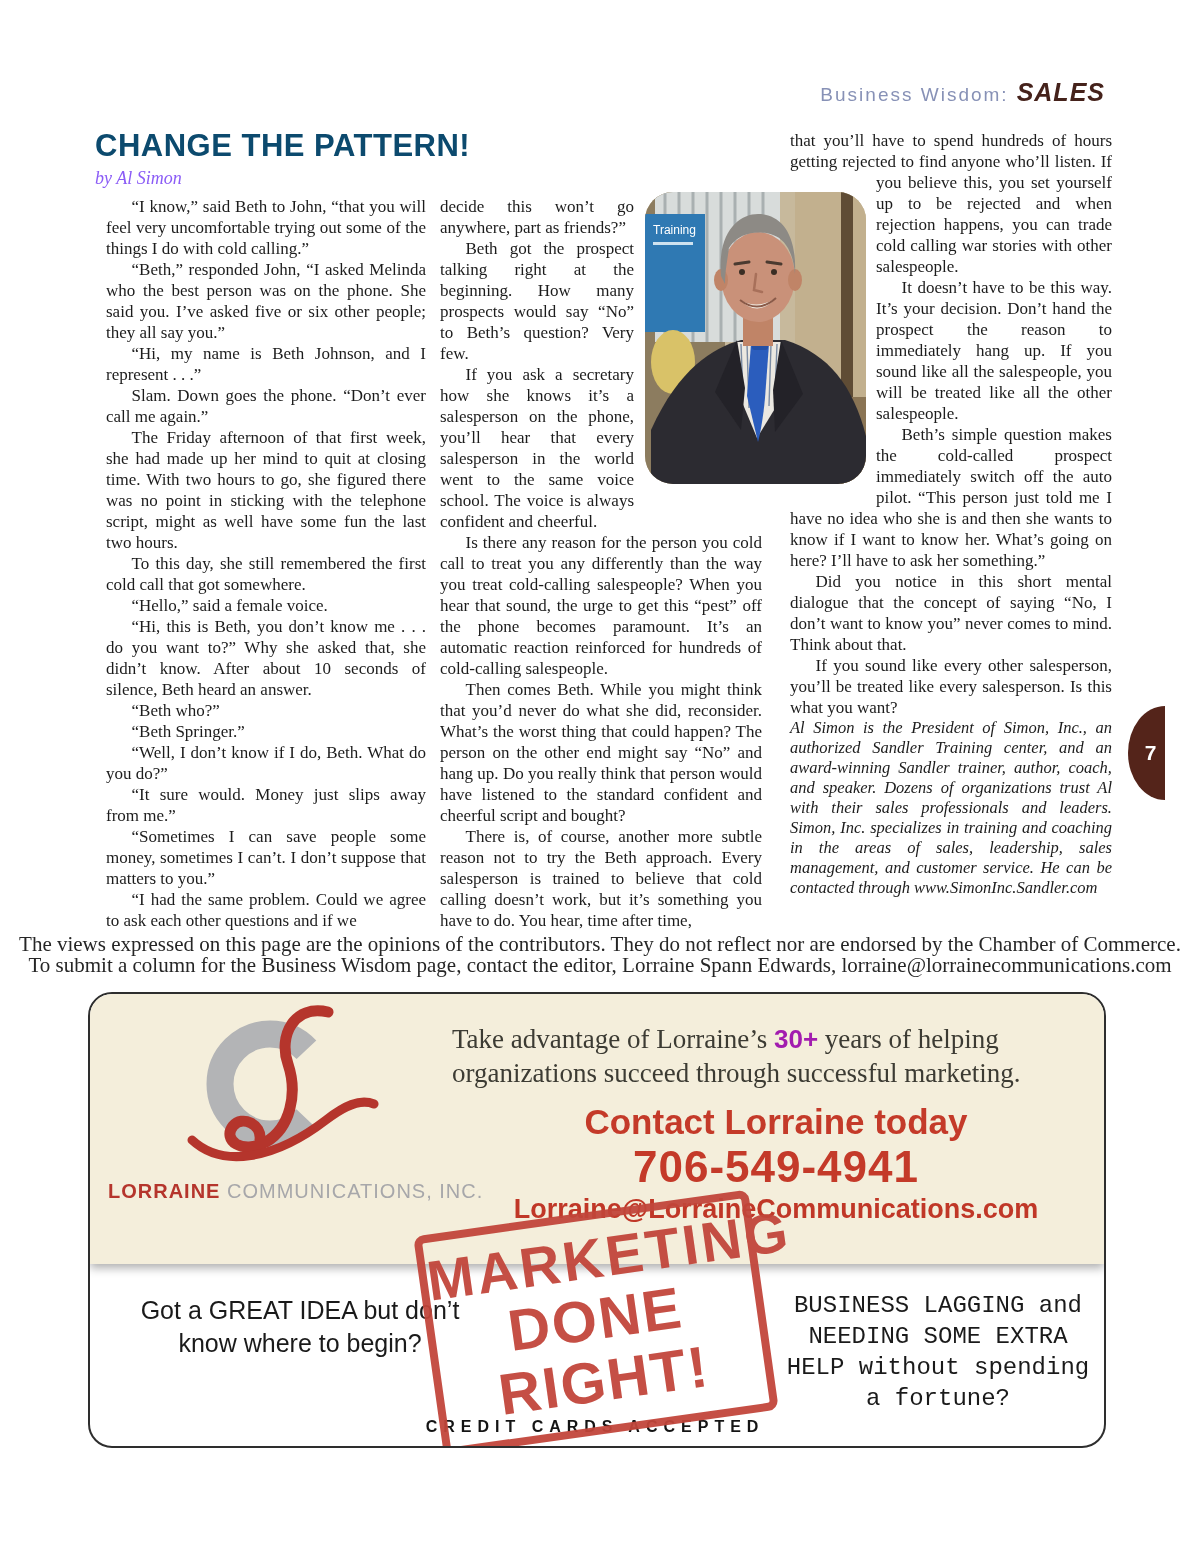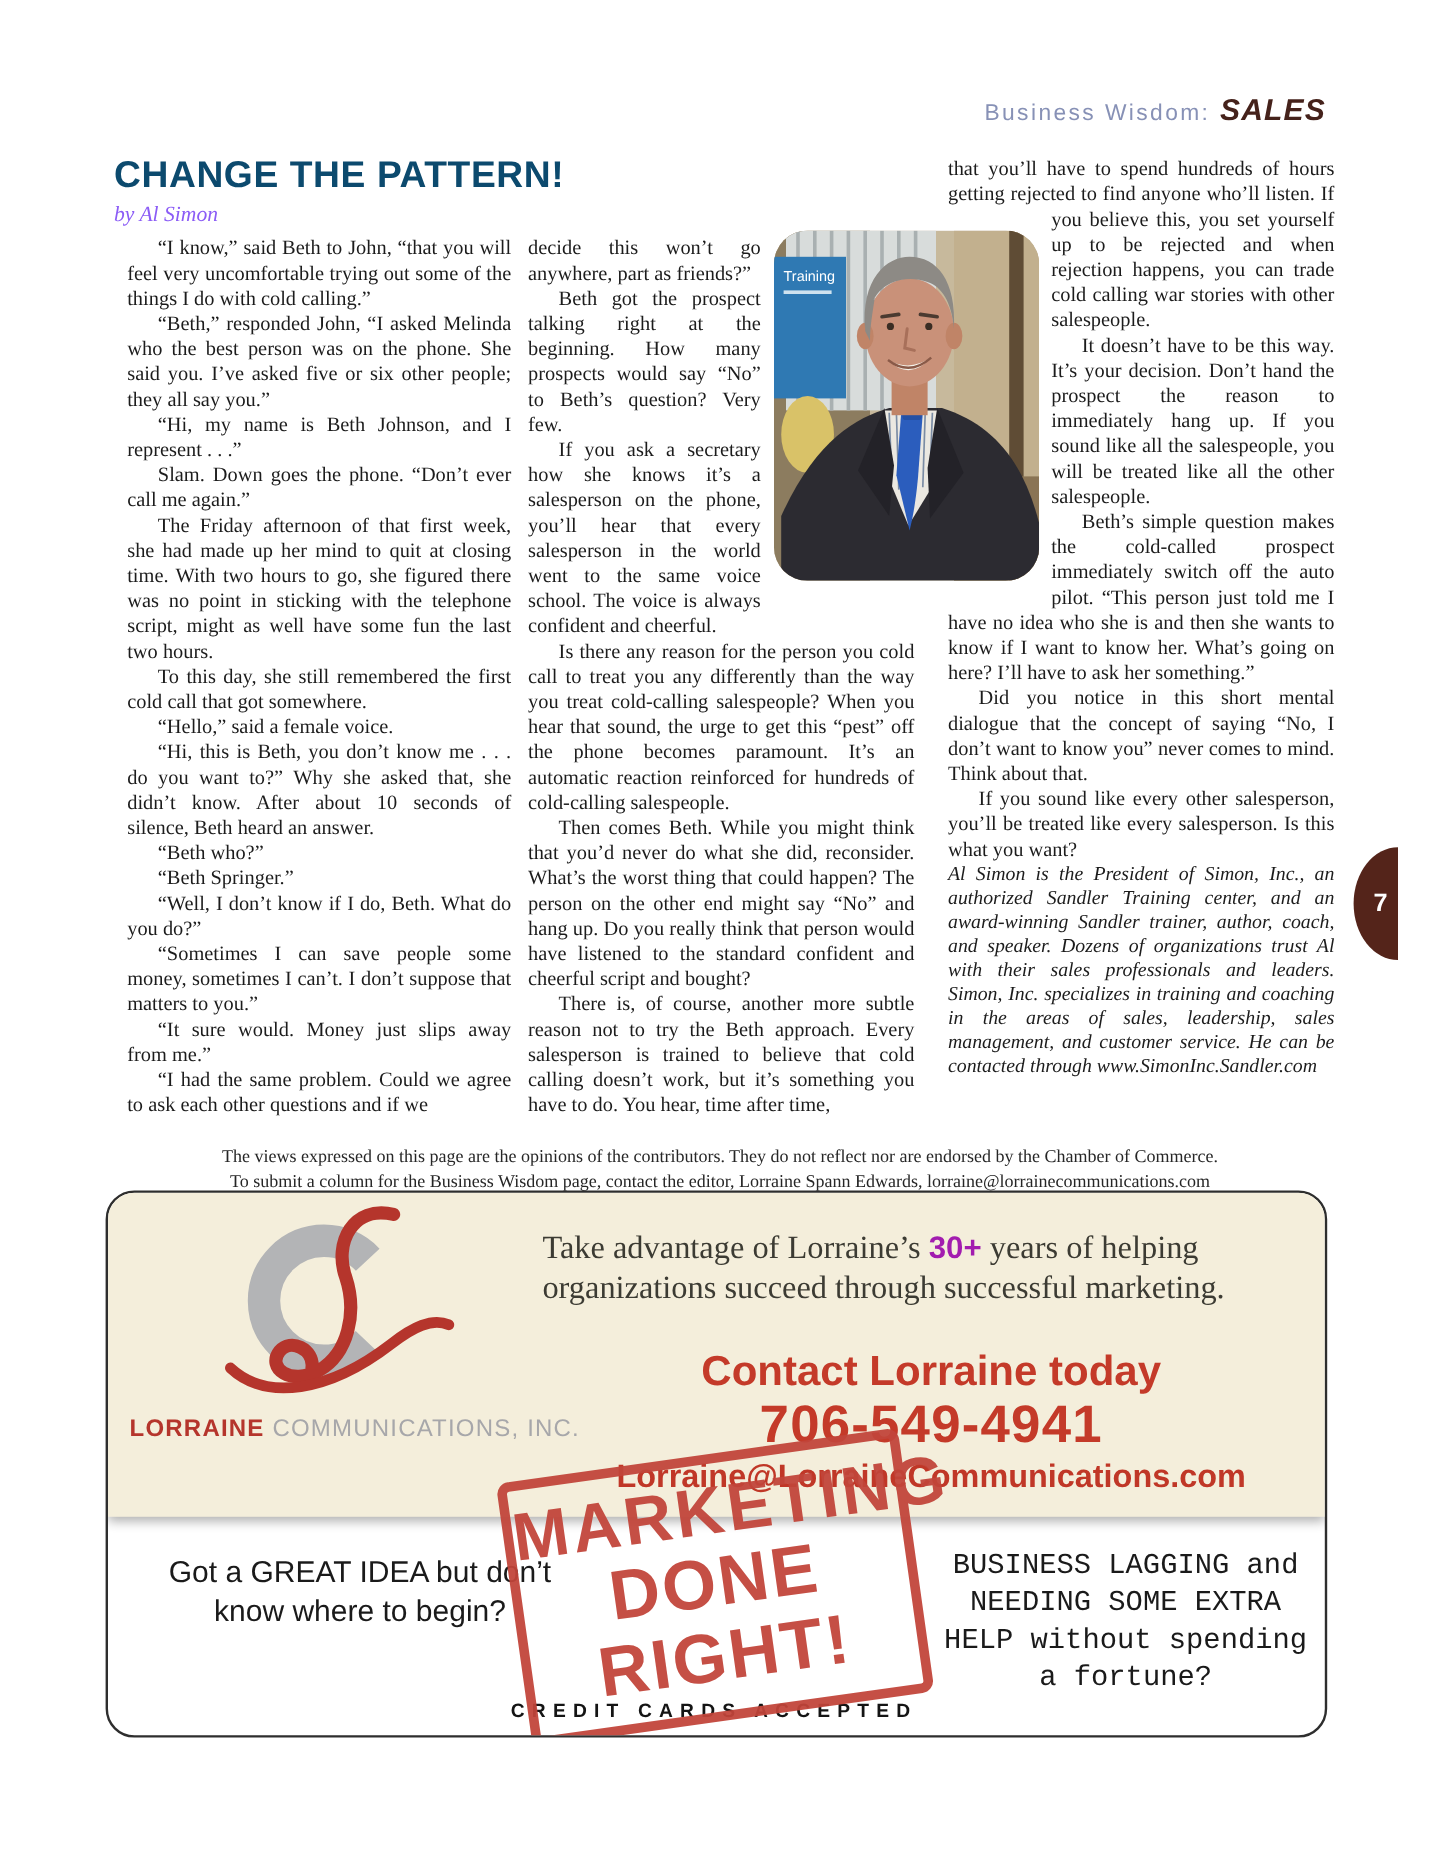--- a/index.html
+++ b/index.html
@@ -28,34 +28,34 @@
 
   
   .photo{position:absolute;left:645px;top:192px;width:221px;height:292px;border-radius:28px;overflow:hidden;box-shadow:inset 0 0 0 1px rgba(0,0,0,.08);}
   .photo svg{display:block;}
 
   
   .page-tab{position:absolute;left:1128px;top:706px;width:37px;height:94px;background:#54241a;border-radius:100% 0 0 100% / 50% 0 0 50%;color:#fff;font-family:"Liberation Sans",sans-serif;font-weight:bold;font-size:21px;line-height:94px;text-align:center;}
   .page-tab span{padding-left:8px;}
 
   
-  .disclaimer{position:absolute;left:0;top:934px;width:1200px;text-align:center;font-size:15px;line-height:21px;color:#262626;margin-top:20px;}
+  .disclaimer{position:absolute;left:0;top:934px;width:1200px;text-align:center;font-size:21px;line-height:21px;color:#262626;}
 
   
   .ad{position:absolute;left:88px;top:992px;width:1014px;height:452px;border:2px solid #2e2e2e;border-radius:24px;overflow:hidden;background:#ffffff;}
   .ad-top{position:absolute;left:0;top:0;width:100%;height:270px;background:#f4eedb;box-shadow:0 4px 9px rgba(0,0,0,.32);}
   .ad-logo{position:absolute;left:18px;top:8px;width:336px;height:210px;}
   .ad-logo .mark{position:absolute;left:70px;top:0;width:210px;height:160px;}
   .logo-name{position:absolute;left:0;top:178px;width:336px;text-align:center;font-family:"Liberation Sans",sans-serif;font-size:20px;letter-spacing:1px;white-space:nowrap;}
   .logo-name .red{color:#b5352c;font-weight:bold;}
   .logo-name .gray{color:#a7a7aa;}
   .ad-right{position:absolute;left:362px;top:28px;width:648px;}
   .ad-headline{font-size:27px;line-height:34px;color:#3c3b33;}
   .ad-headline .hl{color:#a21caf;font-weight:bold;font-family:"Liberation Sans",sans-serif;font-size:26px;}
-  .ad-contact{margin-top:33px;text-align:center;font-family:"Liberation Sans",sans-serif;font-weight:bold;color:#c43a29;font-size:35px;line-height:40px;}
+  .ad-contact{margin-top:12px;text-align:center;font-family:"Liberation Sans",sans-serif;font-weight:bold;color:#c43a29;font-size:35px;line-height:40px;}
   .ad-phone{text-align:center;font-family:"Liberation Sans",sans-serif;font-weight:bold;color:#c43a29;font-size:44px;line-height:50px;letter-spacing:1px;}
   .ad-email{text-align:center;font-family:"Liberation Sans",sans-serif;font-weight:bold;color:#c03727;font-size:27px;line-height:34px;}
   .stamp{position:absolute;left:337px;top:218px;width:322px;padding:10px 0 14px 0;border:8px solid #c2453a;border-radius:10px;transform:rotate(-8deg);color:#c2453a;text-align:center;font-family:"Liberation Sans",sans-serif;font-weight:bold;opacity:.94;background:transparent;z-index:5;}
   .stamp .l1{font-size:56px;line-height:58px;letter-spacing:3px;}
   .stamp .l2{font-size:58px;line-height:62px;letter-spacing:2px;}
   .credit{position:absolute;left:330px;top:424px;width:350px;text-align:center;font-family:"Liberation Sans",sans-serif;font-weight:bold;font-size:16px;letter-spacing:6px;color:#141414;white-space:nowrap;}
   .q-left{position:absolute;left:45px;top:300px;width:330px;text-align:center;font-family:"Liberation Sans",sans-serif;font-size:25px;line-height:33px;color:#1a1a1a;}
   .q-right{position:absolute;left:692px;top:296px;width:312px;text-align:center;font-family:Liberation Mono, monospace;font-size:24px;line-height:31px;color:#1a1a1a;}
 
   
@@ -79,22 +79,22 @@
     <p>“Beth,” responded John, “I asked Melinda who the best person was on the phone. She said you. I’ve asked five or six other people; they all say you.”</p>
     <p>“Hi, my name is Beth Johnson, and I represent . . .”</p>
     <p>Slam. Down goes the phone. “Don’t ever call me again.”</p>
     <p>The Friday afternoon of that first week, she had made up her mind to quit at closing time. With two hours to go, she figured there was no point in sticking with the telephone script, might as well have some fun the last two hours.</p>
     <p>To this day, she still remembered the first cold call that got somewhere.</p>
     <p>“Hello,” said a female voice.</p>
     <p>“Hi, this is Beth, you don’t know me . . . do you want to?” Why she asked that, she didn’t know. After about 10 seconds of silence, Beth heard an answer.</p>
     <p>“Beth who?”</p>
     <p>“Beth Springer.”</p>
     <p>“Well, I don’t know if I do, Beth. What do you do?”</p>
+    <p>“It sure would. Money just slips away from me.”</p>
     <p>“Sometimes I can save people some money, sometimes I can’t. I don’t suppose that matters to you.”</p>
-    <p>“It sure would. Money just slips away from me.”</p>
     <p>“I had the same problem. Could we agree to ask each other questions and if we</p>
   </div>
 
   <div class="col col2">
     <div class="spacer-col2"></div>
     <p class="no-indent">decide this won’t go anywhere, part as friends?”</p>
     <p>Beth got the prospect talking right at the beginning. How many prospects would say “No” to Beth’s question? Very few.</p>
     <p>If you ask a secretary how she knows it’s a salesperson on the phone, you’ll hear that every salesperson in the world went to the same voice school. The voice is always confident and cheerful.</p>
     <p>Is there any reason for the person you cold call to treat you any differently than the way you treat cold-calling salespeople? When you hear that sound, the urge to get this “pest” off the phone becomes paramount. It’s an automatic reaction reinforced for hundreds of cold-calling salespeople.</p>
     <p>Then comes Beth. While you might think that you’d never do what she did, reconsider. What’s the worst thing that could happen? The person on the other end might say “No” and hang up. Do you really think that person would have listened to the standard confident and cheerful script and bought?</p>

